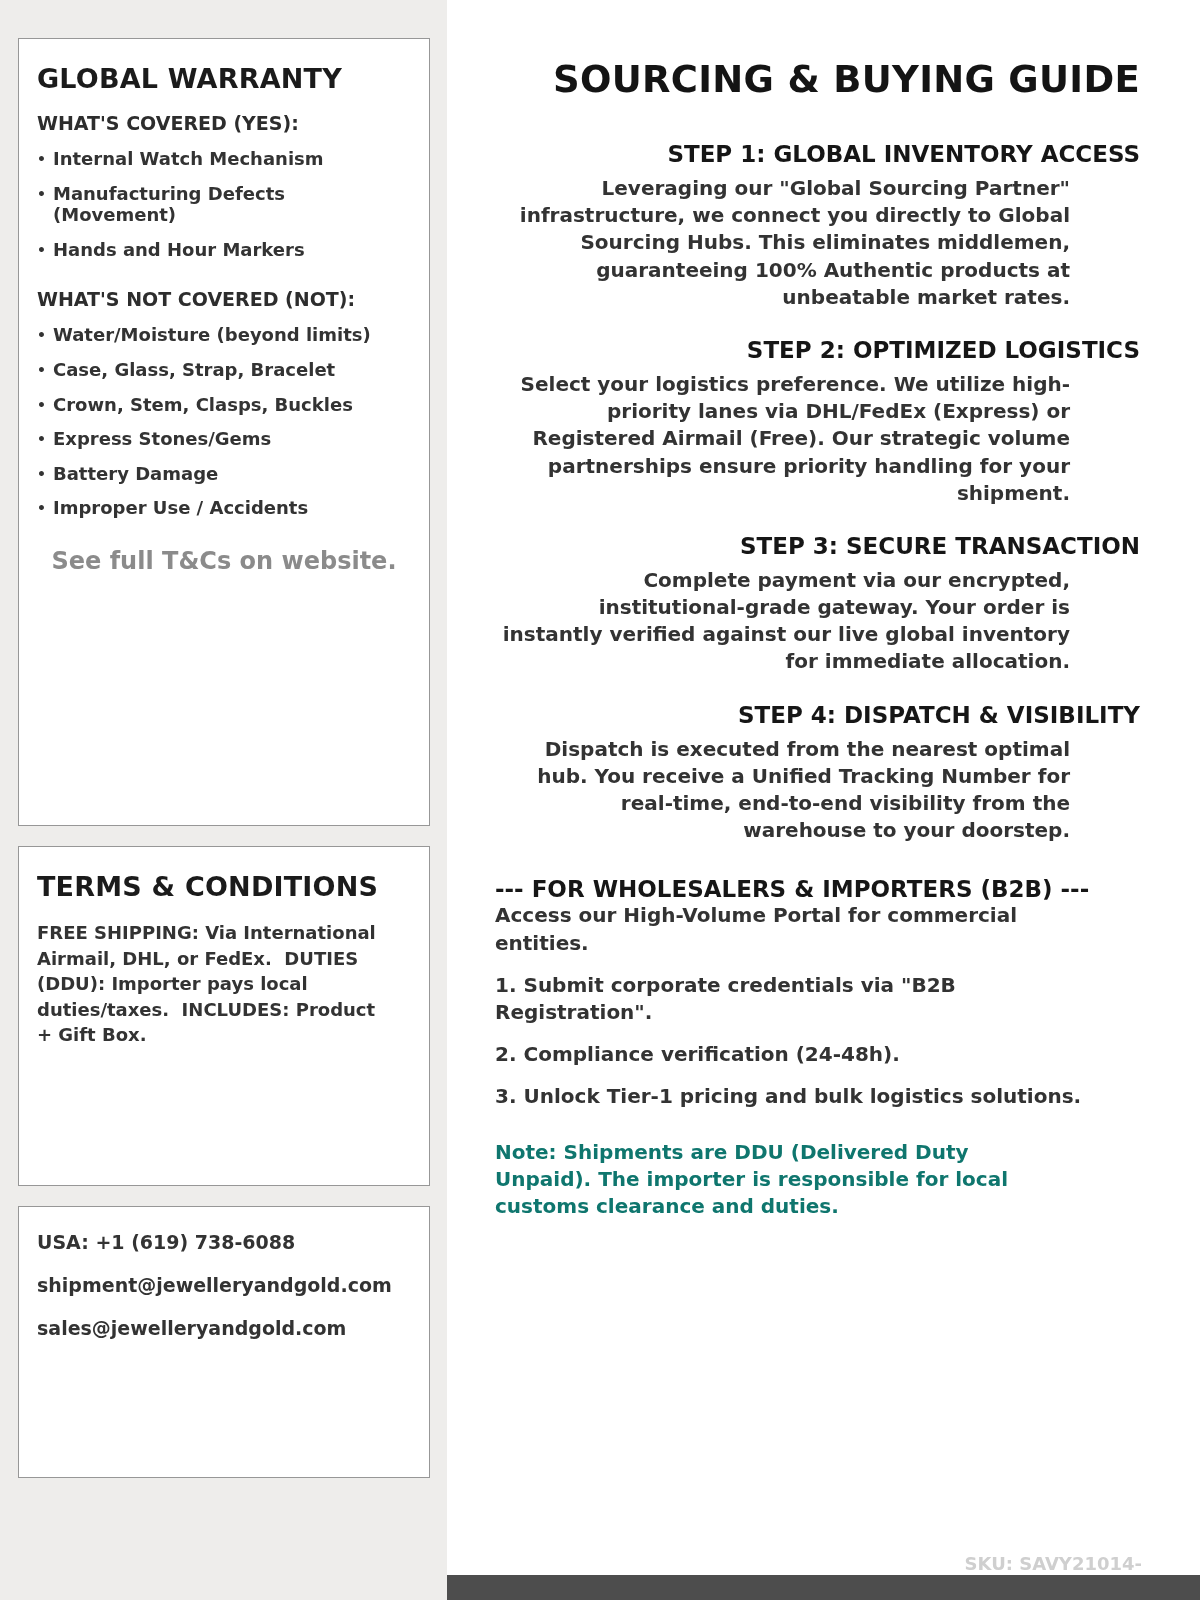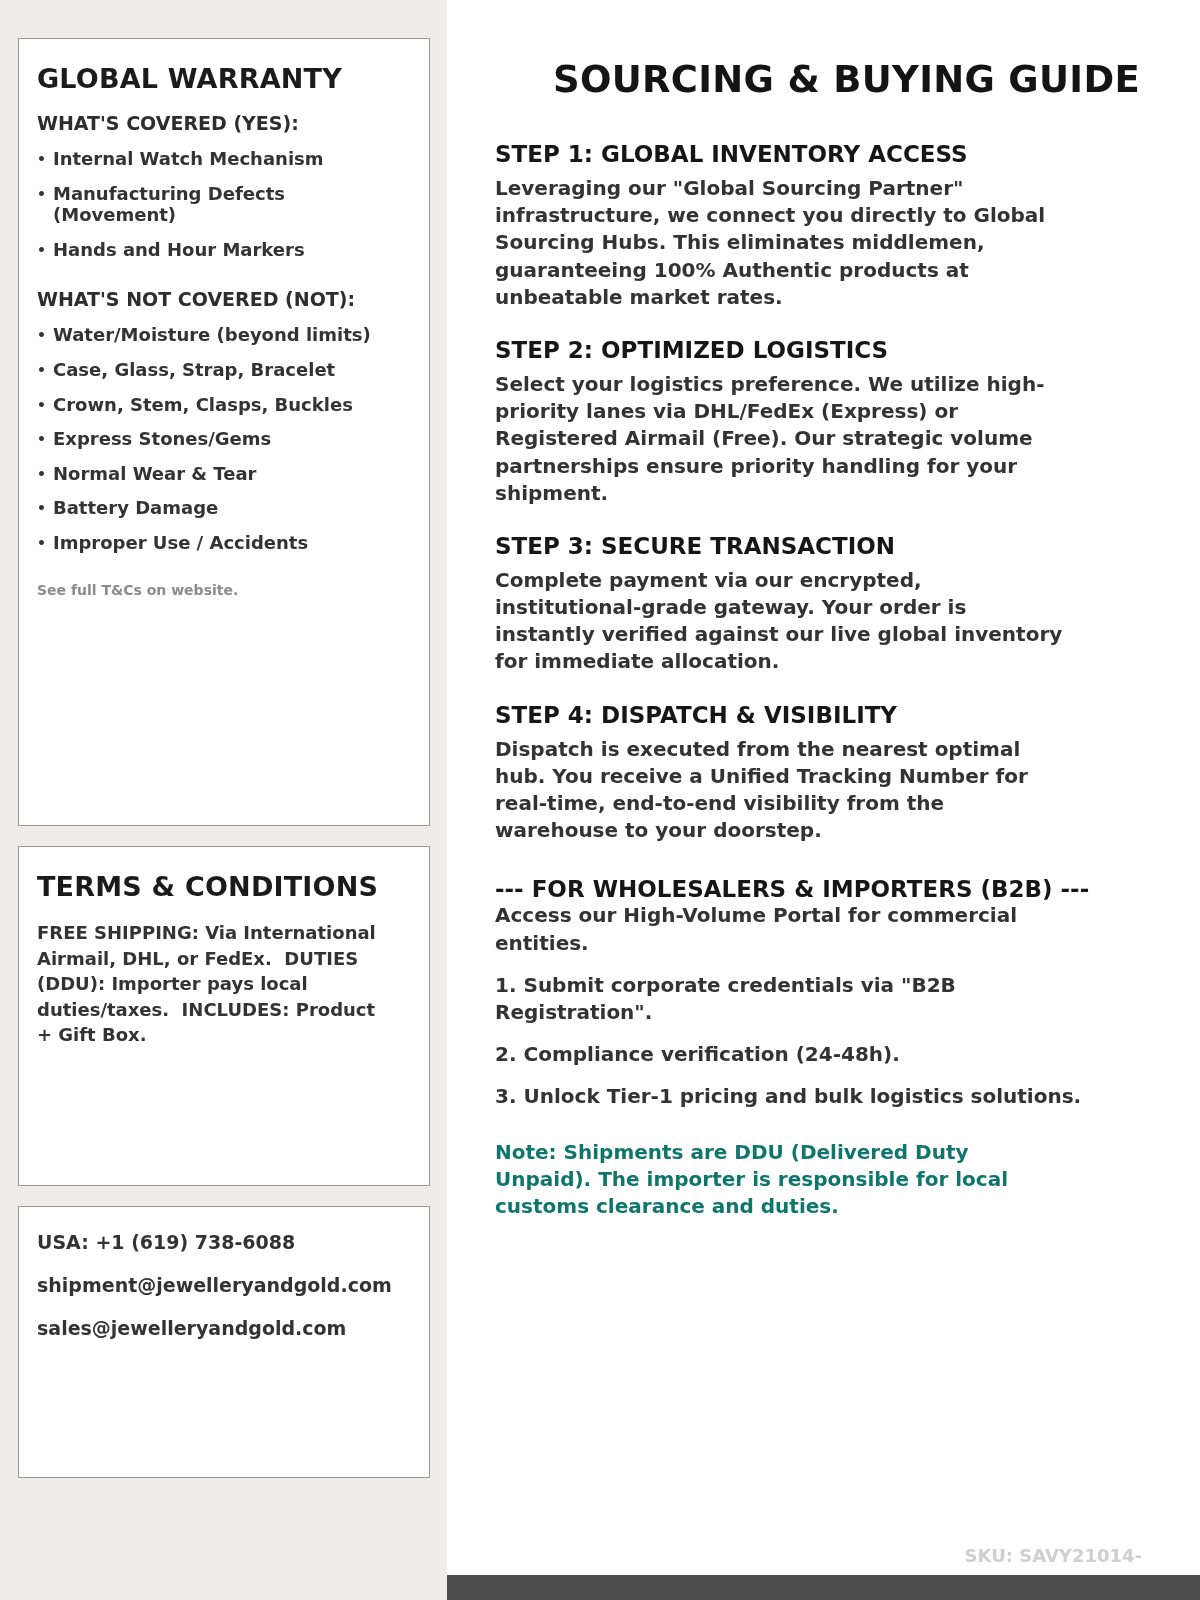--- a/index.html
+++ b/index.html
@@ -60,24 +60,25 @@
   }
   .bullet-item::before {
     content: "•";
     position: absolute;
     left: 0;
     font-size: 14px;
     top: 3px;
     color: #333333;
   }
   .footnote {
-    font-size: 14px;
+    font-size: 24px;
     font-weight: 700;
     color: #8b8b8b;
     margin-top: 10px;
+    text-align: center;
   }
   .terms-body {
     font-size: 18px;
     font-weight: 700;
     color: #333333;
     line-height: 1.42;
     white-space: pre-wrap;
     max-width: 340px;
   }
   .contact-line {
@@ -98,21 +99,21 @@
   }
   .main-title {
     font-size: 37px;
     font-weight: 800;
     color: #141414;
     text-align: right;
     margin-bottom: 40px;
     letter-spacing: 0.3px;
     white-space: nowrap;
   }
-  .step { margin-bottom: 26px; }
+  .step { margin-bottom: 26px; text-align: right; }
   .step-heading {
     font-size: 23px;
     font-weight: 800;
     color: #161616;
     margin-bottom: 8px;
   }
   .step-body {
     font-size: 20px;
     font-weight: 600;
     color: #333333;
@@ -137,21 +138,21 @@
     font-size: 20px;
     font-weight: 600;
     color: #0f766e;
     line-height: 1.36;
     max-width: 540px;
     margin-top: 28px;
   }
   .sku {
     position: absolute;
     right: 58px;
-    bottom: 34px;
+    bottom: 26px;
     font-size: 18px;
     font-weight: 700;
     color: #cfcfcf;
   }
   .bottom-bar {
     position: absolute;
     left: 0; right: 0; bottom: 0;
     height: 25px;
     background: #4d4d4d;
   }
@@ -172,21 +173,20 @@
         <div class="bullet-item">Manufacturing Defects (Movement)</div>
         <div class="bullet-item">Hands and Hour Markers</div>
       </div>
 
       <div class="sub-heading">WHAT'S NOT COVERED (NOT):</div>
       <div class="bullet-list">
         <div class="bullet-item">Water/Moisture (beyond limits)</div>
         <div class="bullet-item">Case, Glass, Strap, Bracelet</div>
         <div class="bullet-item">Crown, Stem, Clasps, Buckles</div>
         <div class="bullet-item">Express Stones/Gems</div>
-        <div class="bullet-item">Normal Wear &amp; Tear</div>
         <div class="bullet-item">Battery Damage</div>
         <div class="bullet-item">Improper Use / Accidents</div>
       </div>
 
       <div class="footnote">See full T&amp;Cs on website.</div>
     </div>
 
     <div class="box box-terms">
       <div class="box-title">TERMS &amp; CONDITIONS</div>
       <div class="terms-body">FREE SHIPPING: Via International Airmail, DHL, or FedEx.  DUTIES (DDU): Importer pays local duties/taxes.  INCLUDES: Product + Gift Box.</div>

